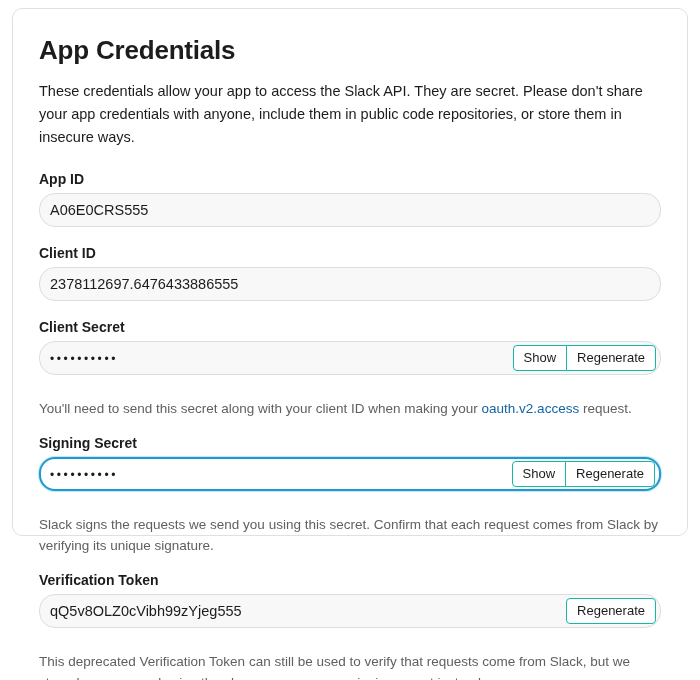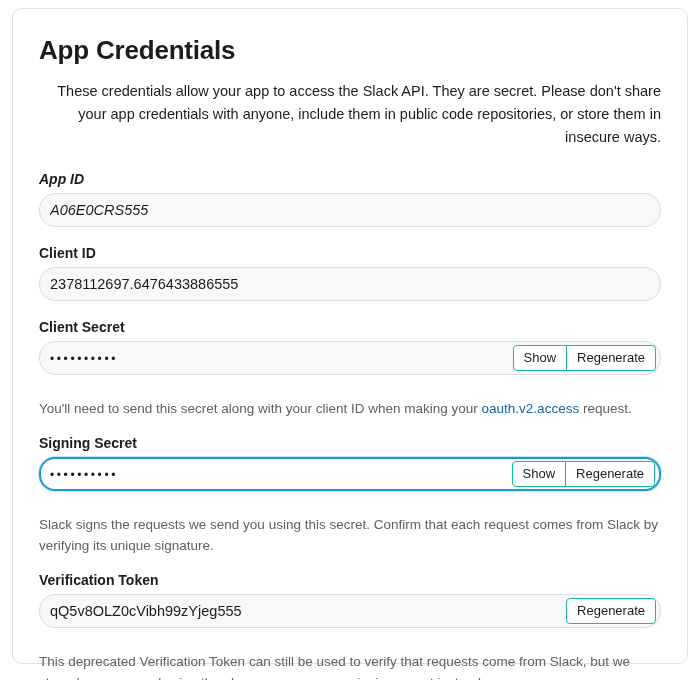--- a/index.html
+++ b/index.html
@@ -9,46 +9,44 @@
     width: 700px;
     height: 680px;
     font-family: "Liberation Sans", sans-serif;
     color: #1d1c1d;
   }
   .card {
     position: absolute;
     left: 12px;
     top: 8px;
     width: 676px;
-    height: 656px;
+    height: 528px;
     box-sizing: border-box;
     background: #ffffff;
     border: 1px solid #e0e0e0;
     border-radius: 10px;
     padding: 26px 26px 0 26px;
   }
   .page-title {
     font-size: 26px;
     font-weight: bold;
     letter-spacing: -0.2px;
     margin: 0 0 14px 0;
     color: #1d1c1d;
   }
   .intro {
     font-size: 14.5px;
     line-height: 23px;
     color: #1d1c1d;
     margin: 0 0 22px 0;
     max-width: 630px;
-    text-align: right;
   }
   .row-2col {
     display: flex;
     gap: 18px;
-    font-style: italic;
   }
   .col {
     flex: 1 1 0;
     min-width: 0;
   }
   .field-label {
     font-size: 14px;
     font-weight: bold;
     color: #1d1c1d;
     margin: 0 0 6px 0;

